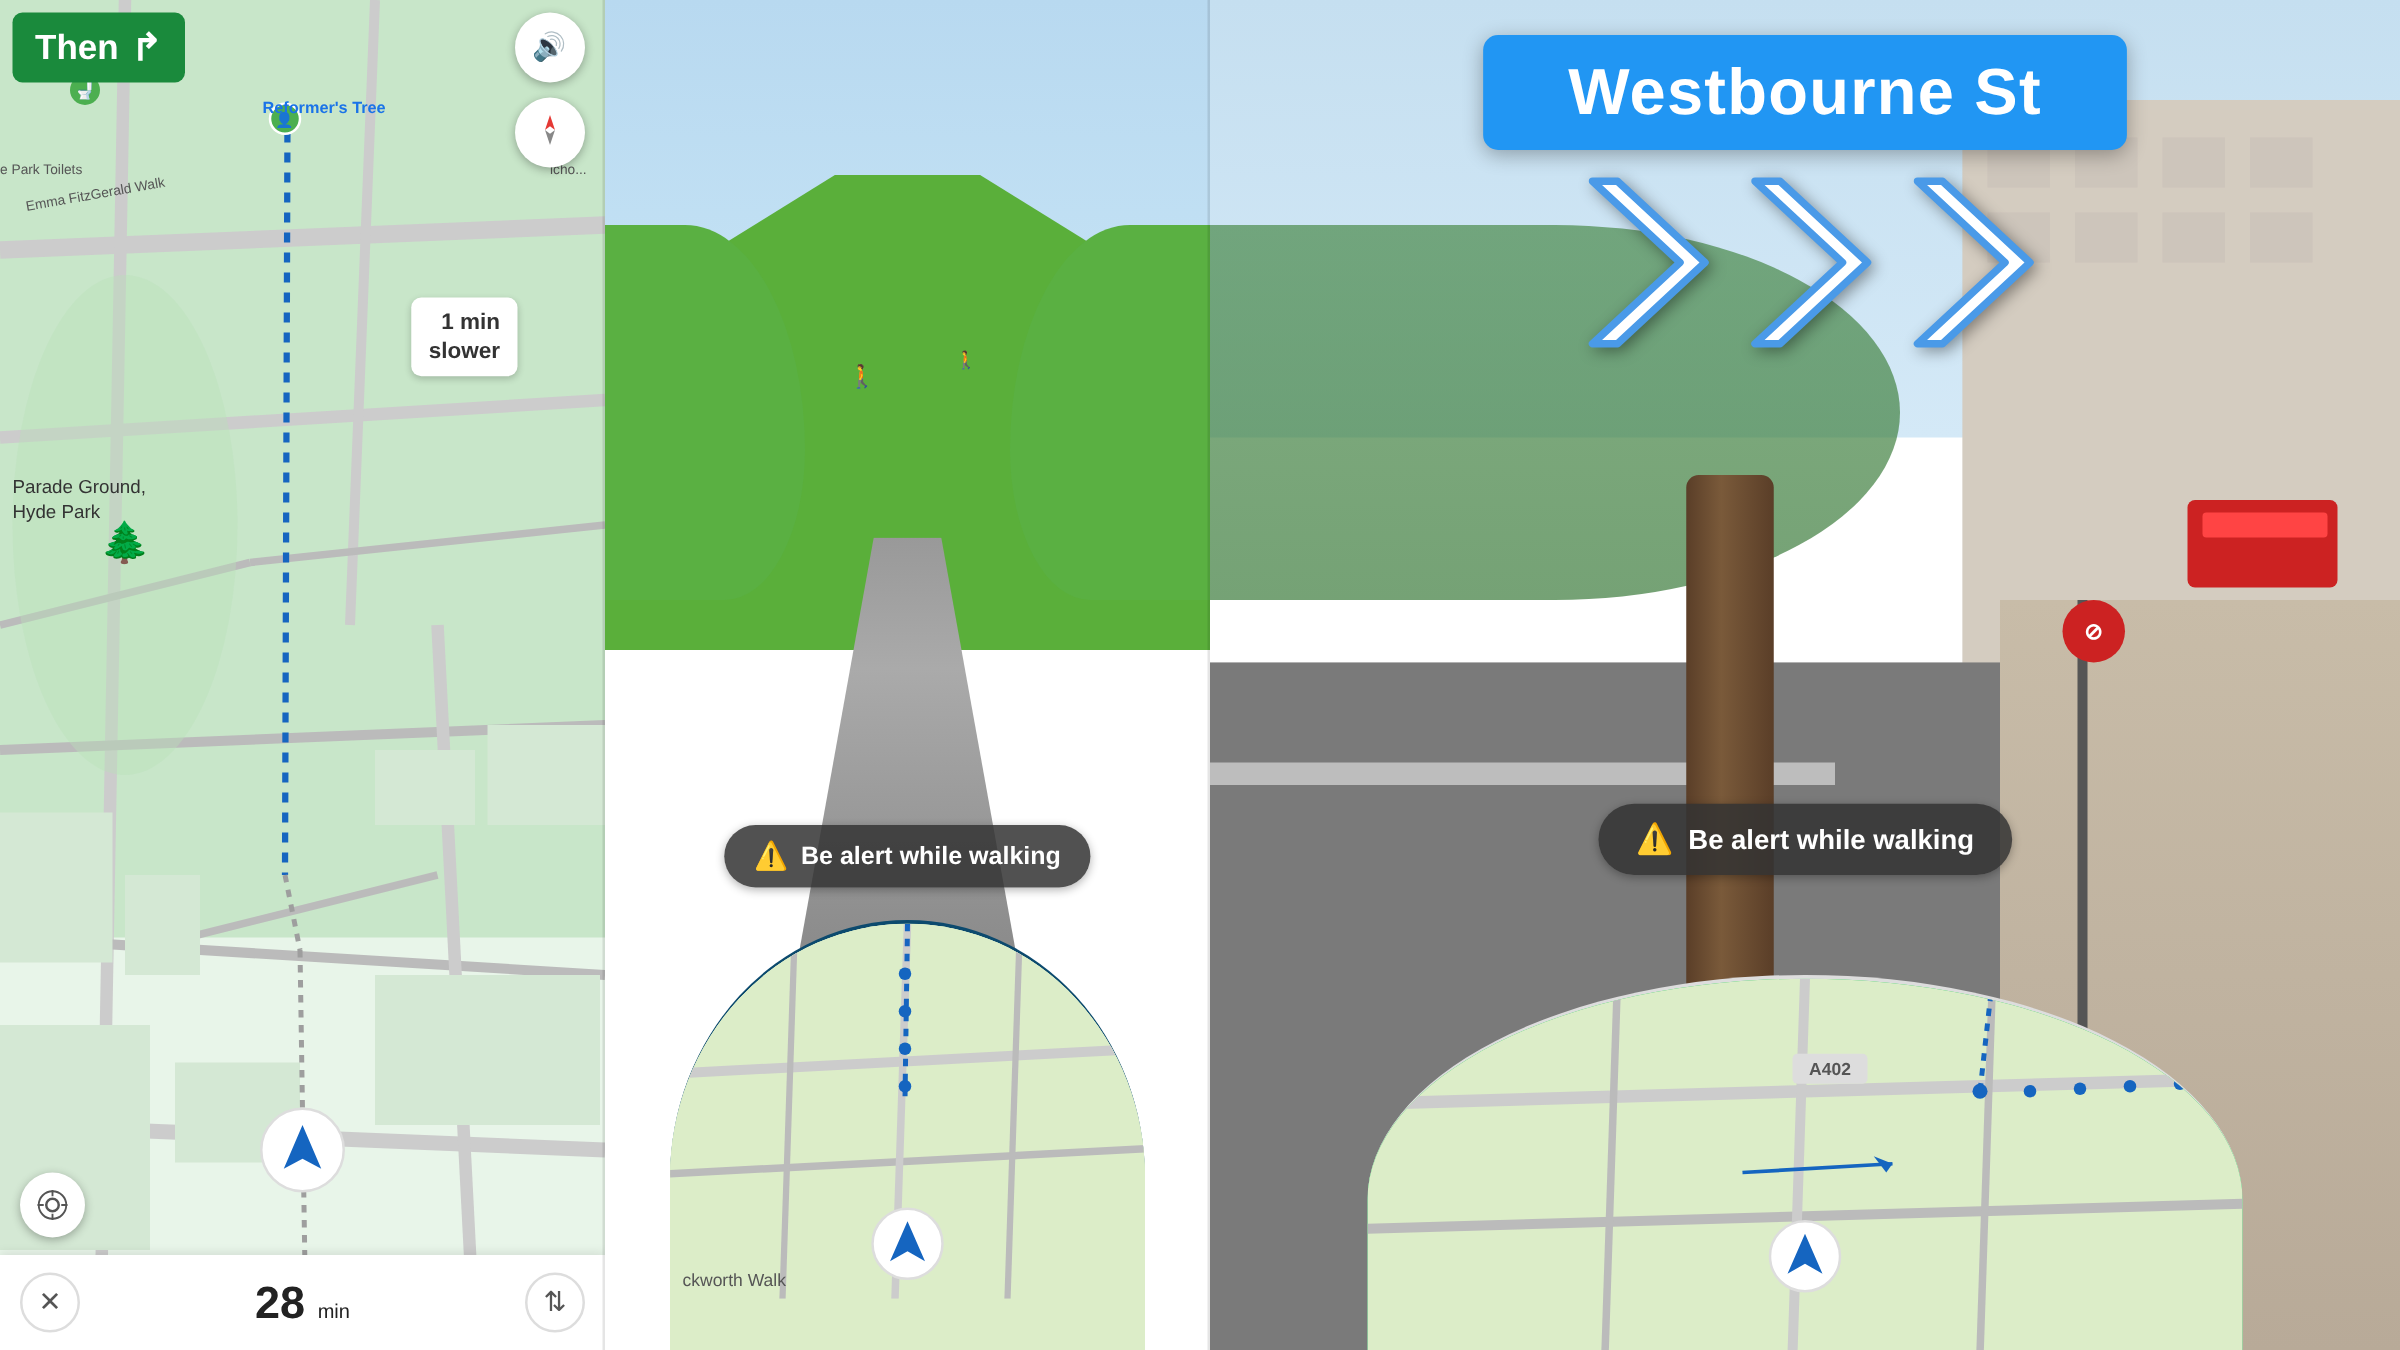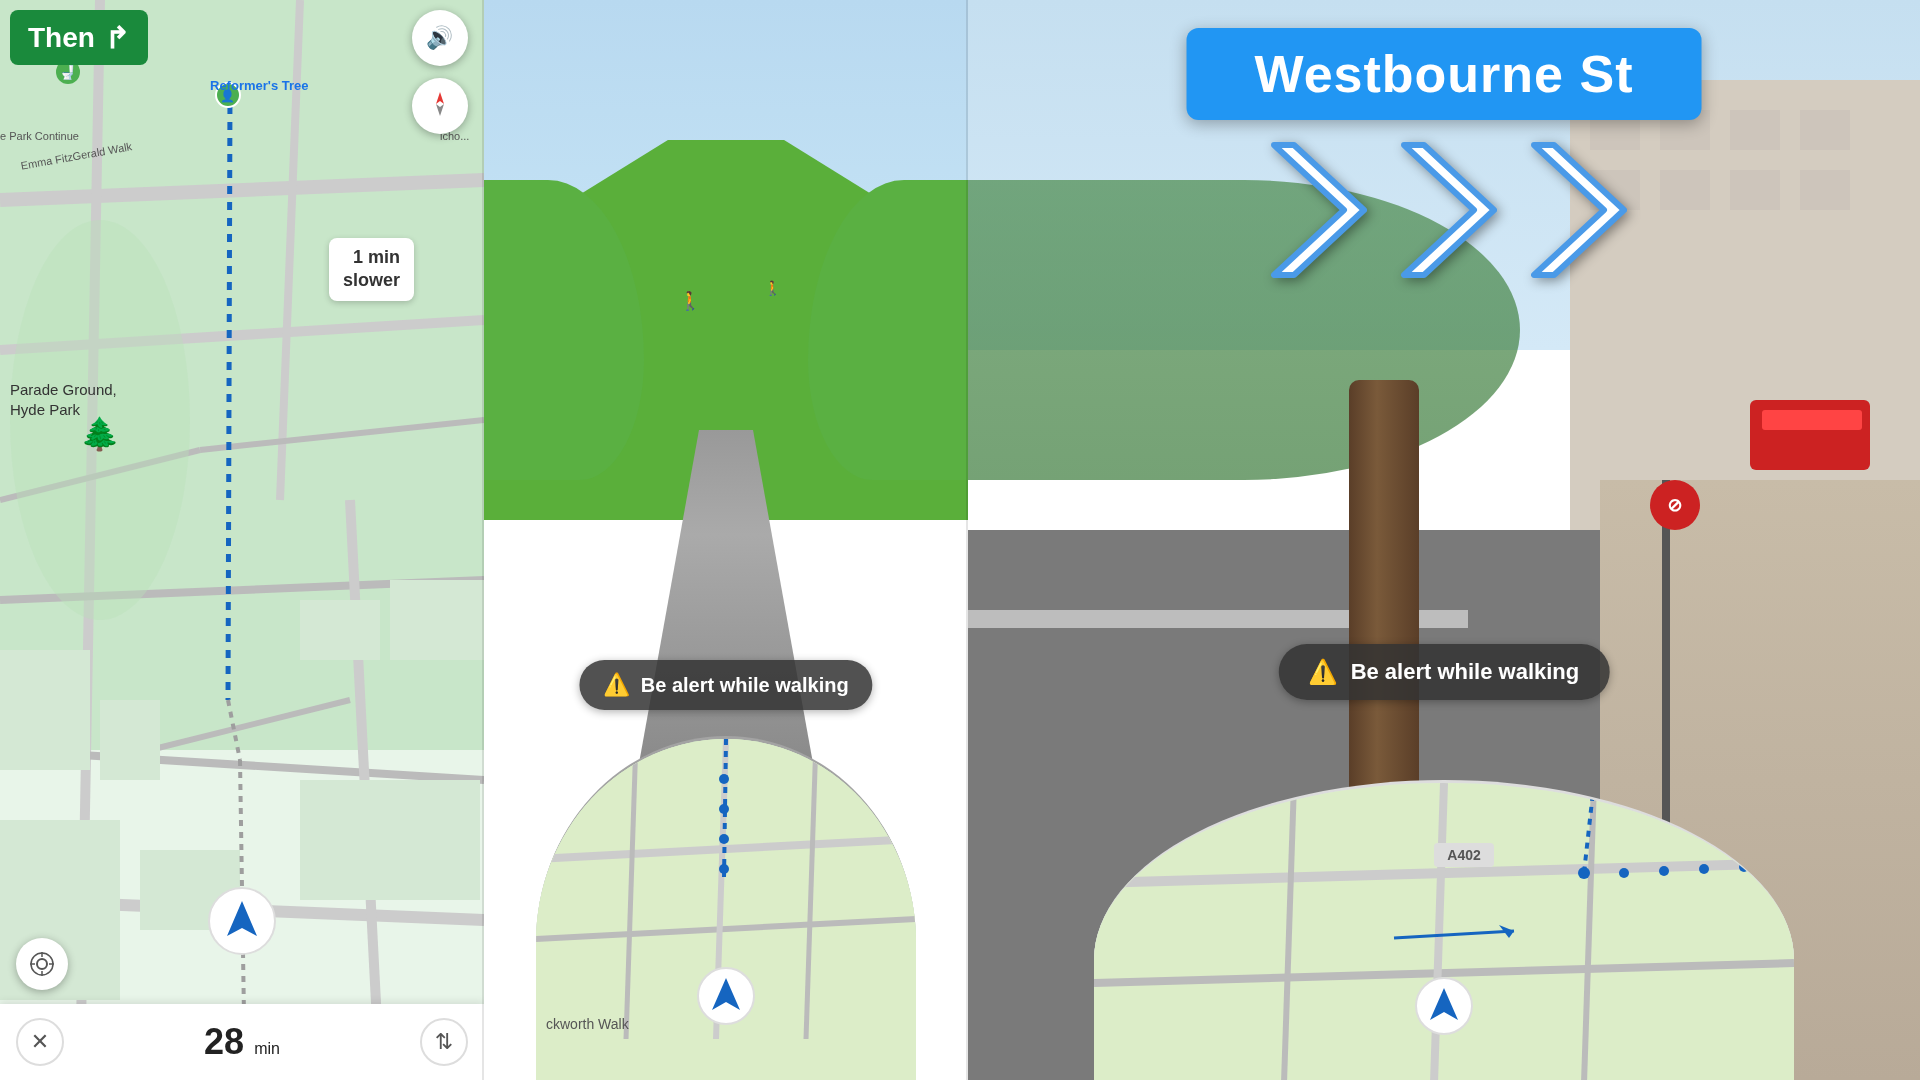--- a/index.html
+++ b/index.html
@@ -290,21 +290,21 @@
       position: absolute;
       bottom: 0;
       left: 50%;
       transform: translateX(-50%);
       width: 380px;
       height: 344px;
       background: #c8e6c9;
       border-radius: 50% 50% 0 0 / 60% 60% 0 0;
       overflow: hidden;
       z-index: 15;
-      border-top: 3px solid #a3a3a3;
+      border-top: 3px solid #0c4a6e;
     }
 
     .mini-map-inner {
       position: absolute;
       inset: 0;
       background: #dcedc8;
     }
 
     .mini-nav-arrow {
       position: absolute;
@@ -454,21 +454,21 @@
       background: #c8e6c9;
       border-radius: 50% 50% 0 0 / 60% 60% 0 0;
       overflow: hidden;
       z-index: 15;
       border-top: 3px solid #ddd;
     }
 
     .mini-map-right-inner {
       position: absolute;
       inset: 0;
-      background: #e5e5e5;
+      background: #22c55e;
     }
 
     
     .nav-arrow-svg {
       width: 70px;
       height: 70px;
     }
 
     
     .landscape-city {
@@ -543,21 +543,21 @@
       <line x1="228" y1="700" x2="240" y2="760" stroke="#9E9E9E" stroke-width="4" stroke-dasharray="6,6"></line>
       <line x1="240" y1="760" x2="245" y2="1080" stroke="#9E9E9E" stroke-width="4" stroke-dasharray="6,6"></line>
 
       <circle cx="228" cy="95" r="12" fill="#4CAF50" stroke="white" stroke-width="2"></circle>
       <text x="228" y="100" text-anchor="middle" fill="white" font-size="12">👤</text>
     </svg>
   </div>
 
   <div style="position:absolute;top:78px;left:210px;font-size:13px;color:#1a73e8;font-weight:600;z-index:5;">Reformer's Tree</div>
   <div style="position:absolute;top:50px;left:10px;font-size:11px;color:#555;z-index:5;">Emma FitzGerald Walk</div>
-  <div style="position:absolute;top:130px;left:0px;font-size:11px;color:#555;z-index:5;">e Park Continue</div>
+  <div style="position:absolute;top:130px;left:0px;font-size:11px;color:#555;z-index:5;">e Park Toilets</div>
   <div style="position:absolute;top:150px;left:20px;font-size:11px;color:#555;z-index:5;transform:rotate(-10deg);">Emma FitzGerald Walk</div>
   <div style="position:absolute;top:380px;left:10px;font-size:15px;color:#333;font-weight:500;z-index:5;line-height:1.3;">Parade Ground,<br>Hyde Park</div>
   <div style="position:absolute;top:130px;left:440px;font-size:11px;color:#555;z-index:5;writing-mode:horizontal-tb;">icho...</div>
 
   <div style="position:absolute;top:60px;left:56px;width:24px;height:24px;background:#4CAF50;border-radius:50%;display:flex;align-items:center;justify-content:center;color:white;font-size:14px;z-index:6;">🚽</div>
 
   <div style="position:absolute;top:415px;left:80px;font-size:32px;z-index:6;color:#2e7d32;">🌲</div>
 
   <div class="then-button">
     <span>Then</span>

